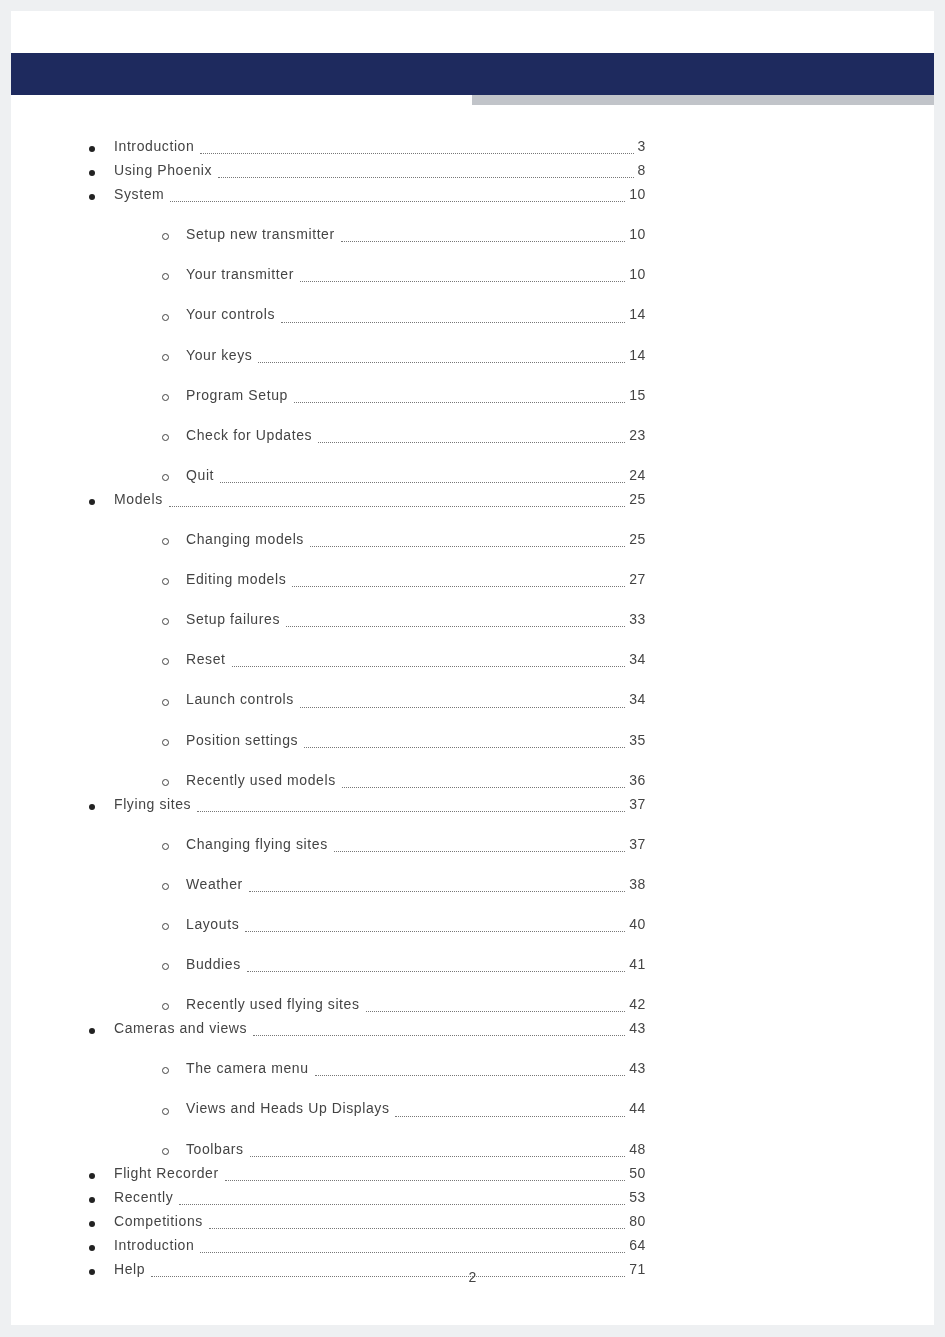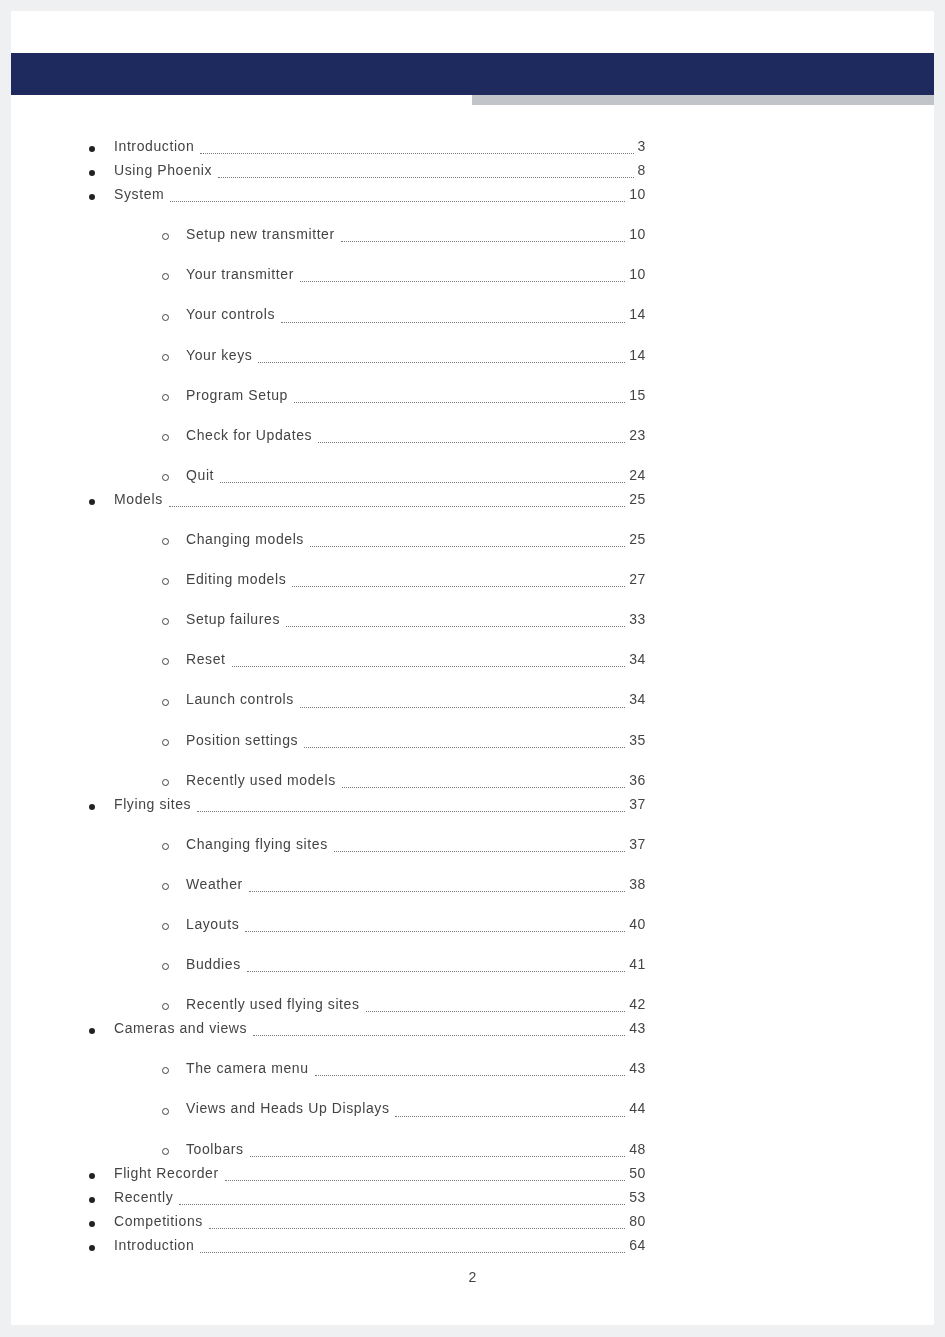--- a/index.html
+++ b/index.html
@@ -284,16 +284,22 @@
         <span class="label">Competitions</span>
         <span class="leader"></span>
         <span class="pg">80</span>
       </div>
       <div class="entry-l1">
         <span class="bullet1"></span>
         <span class="label">Introduction</span>
         <span class="leader"></span>
         <span class="pg">64</span>
       </div>
+      <div class="entry-l1">
+        <span class="bullet1"></span>
+        <span class="label">Help</span>
+        <span class="leader"></span>
+        <span class="pg">71</span>
+      </div>
     </div>
 
   <div class="page-number">2</div>
 </div>
 
 </body></html>

